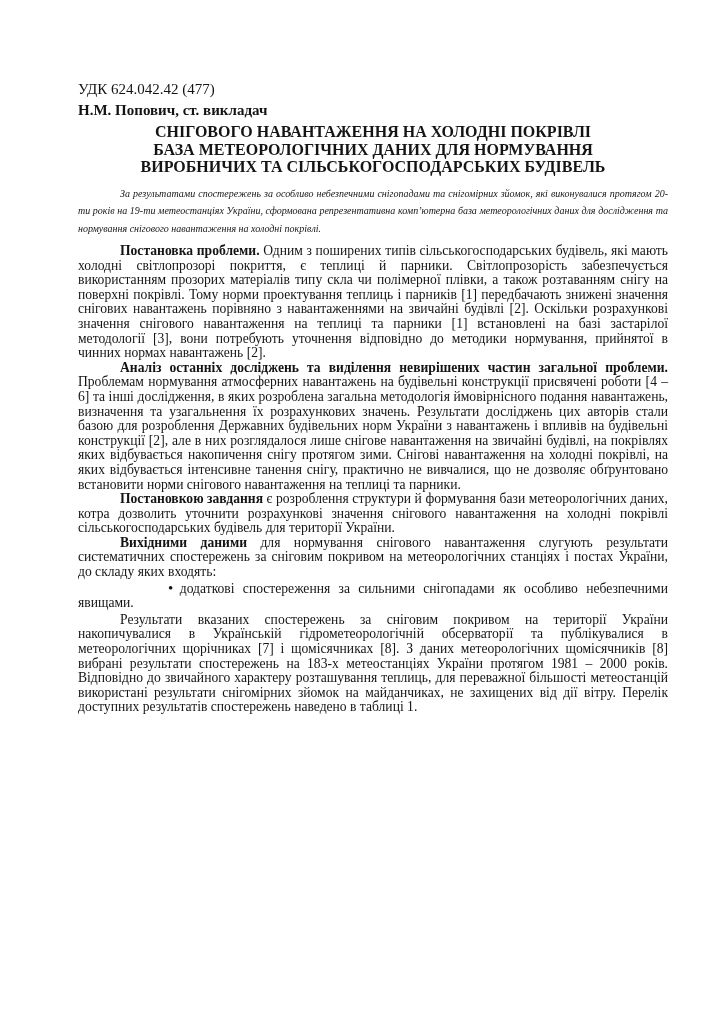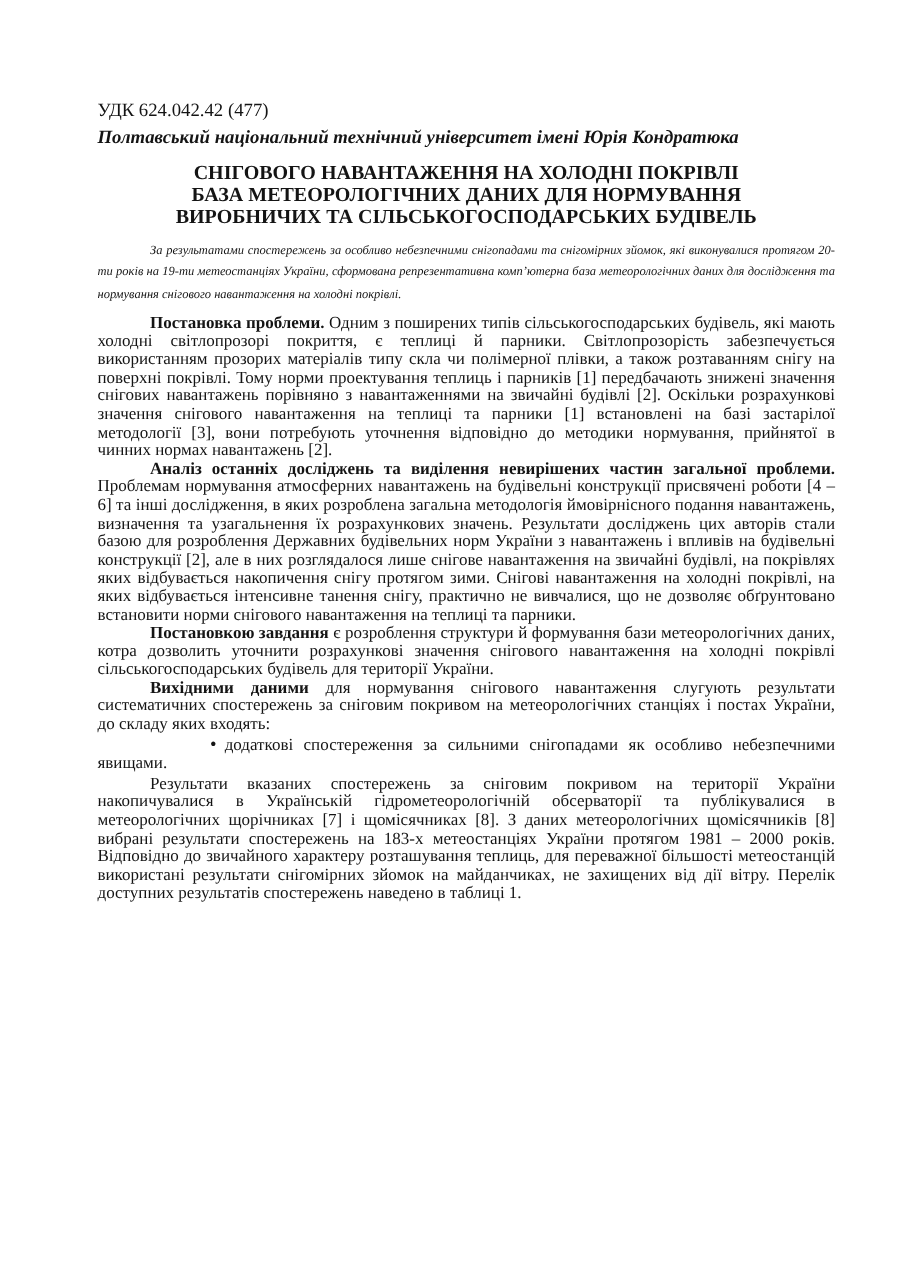--- a/index.html
+++ b/index.html
@@ -76,21 +76,21 @@
   .footer .pgnum { margin-left: 15px; }
   .footer .cite { margin-left: 15px; }
 </style>
 </head>
 <body>
 
 <div class="page">
   <div class="content">
 
     <p class="udc">УДК 624.042.42 (477)</p>
-    <p class="affiliation">Полтавський національний технічний університет імені Юрія Кондратюка</p>
+    <p class="author">Н.М. Попович, ст. викладач</p>
 
     <div class="title">
       <div>СНІГОВОГО НАВАНТАЖЕННЯ НА ХОЛОДНІ ПОКРІВЛІ</div>
       <div>БАЗА МЕТЕОРОЛОГІЧНИХ ДАНИХ ДЛЯ НОРМУВАННЯ</div>
       <div>ВИРОБНИЧИХ ТА СІЛЬСЬКОГОСПОДАРСЬКИХ БУДІВЕЛЬ</div>
     </div>
 
     <div class="abstract">
       <p class="doc">За результатами спостережень за особливо небезпечними снігопадами та снігомірних зйомок, які виконувалися протягом 20-ти років на 19-ти метеостанціях України, сформована репрезентативна комп’ютерна база метеорологічних даних для дослідження та нормування снігового навантаження на холодні покрівлі.</p>
     </div>

